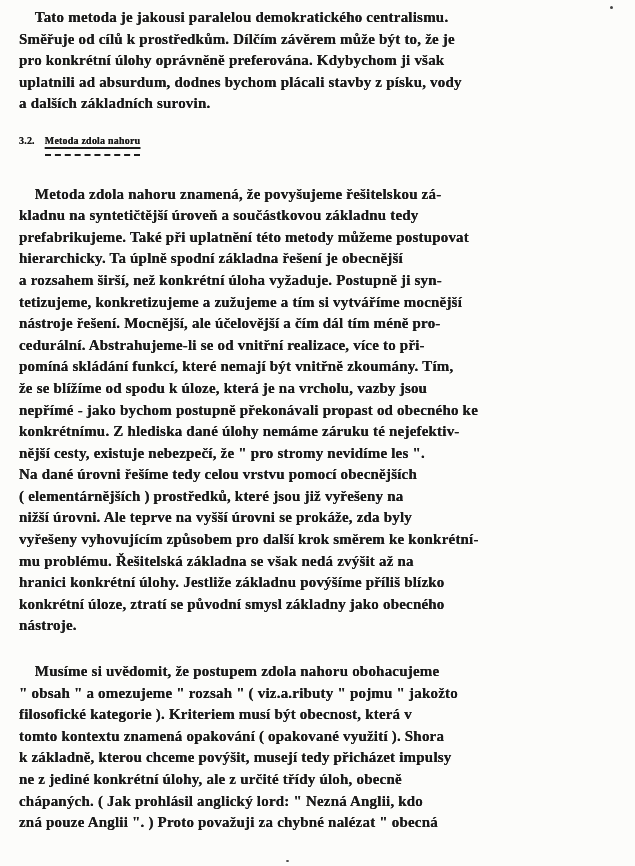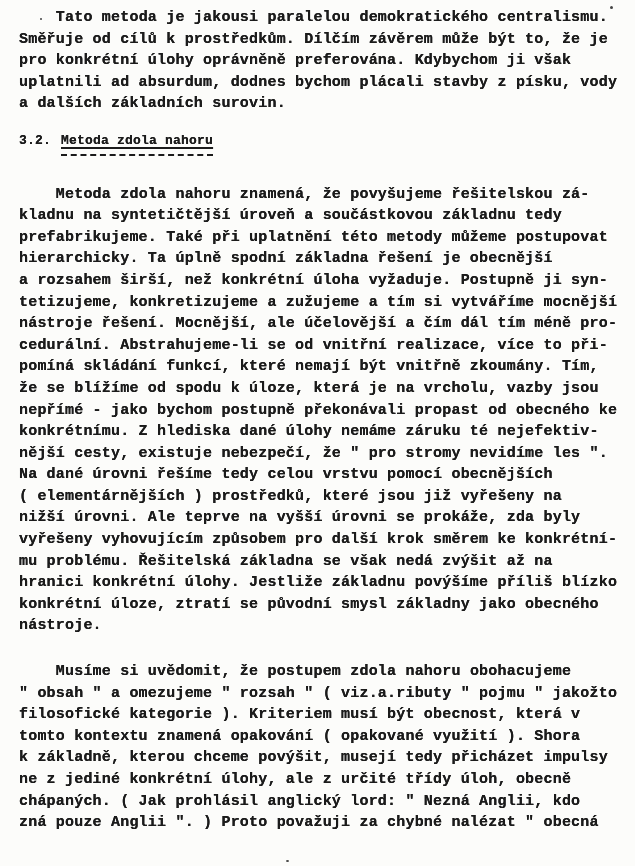--- a/index.html
+++ b/index.html
@@ -12,36 +12,36 @@
     background: var(--paper);
   }
   .page {
     position: relative;
     width: 635px;
     height: 866px;
     box-sizing: border-box;
     padding: 7px 14px 12px 19px;
     background: var(--paper);
     color: var(--ink);
-    font-family: Liberation Mono, monospace;
+    font-family: Liberation Serif, serif;
     font-size: 15px;
     font-weight: 700;
     line-height: 21.6px;
     letter-spacing: 0.2px;
     overflow: hidden;
     
     text-shadow: 0 0 0.4px currentColor;
   }
   .para {
     margin: 0;
     white-space: pre-wrap;
   }
   .section-heading {
     margin: 15px 0 28px 0;
-    font-size: 13px;
+    font-size: 10px;
     font-weight: 700;
     line-height: 21.6px;
   }
   .section-number {
     margin-right: 10px;
   }
   .section-title {
     display: inline-block;
     text-decoration: underline;
     text-decoration-thickness: 1.5px;

